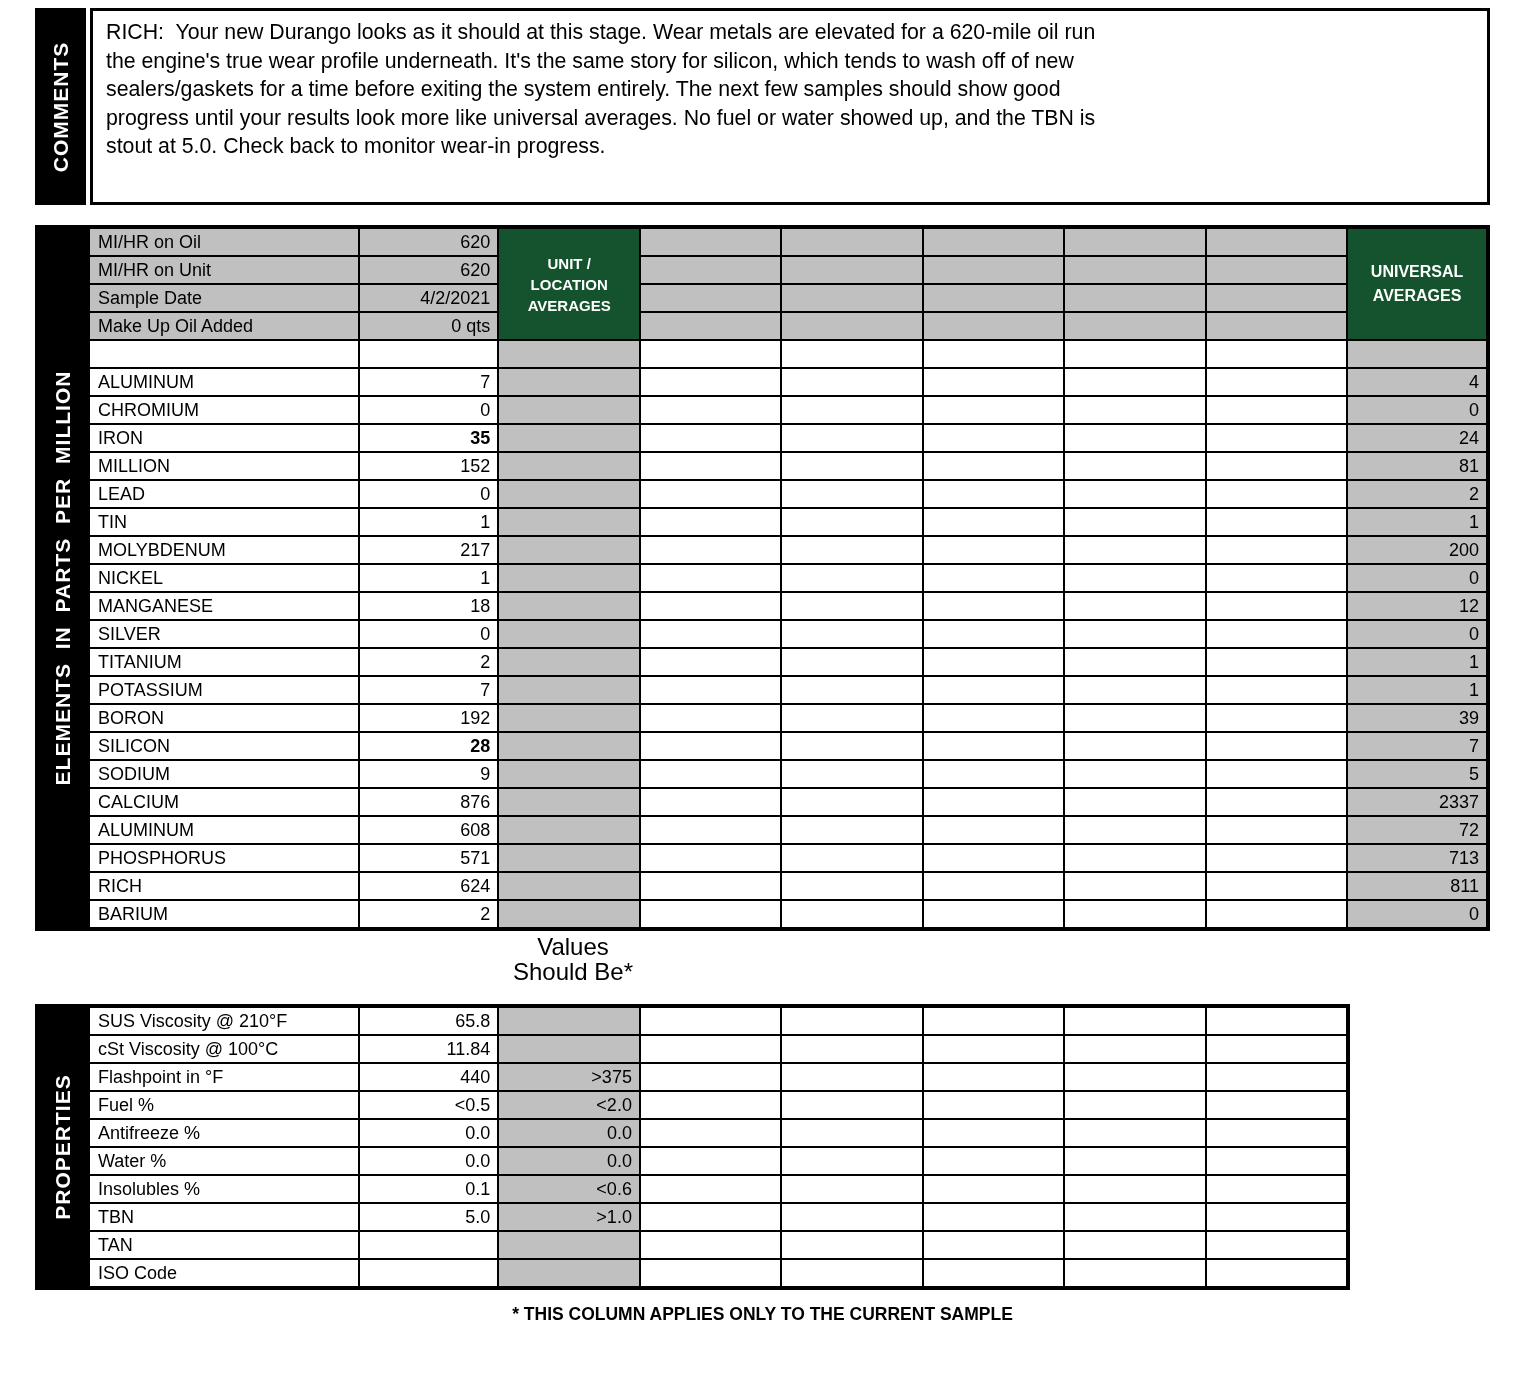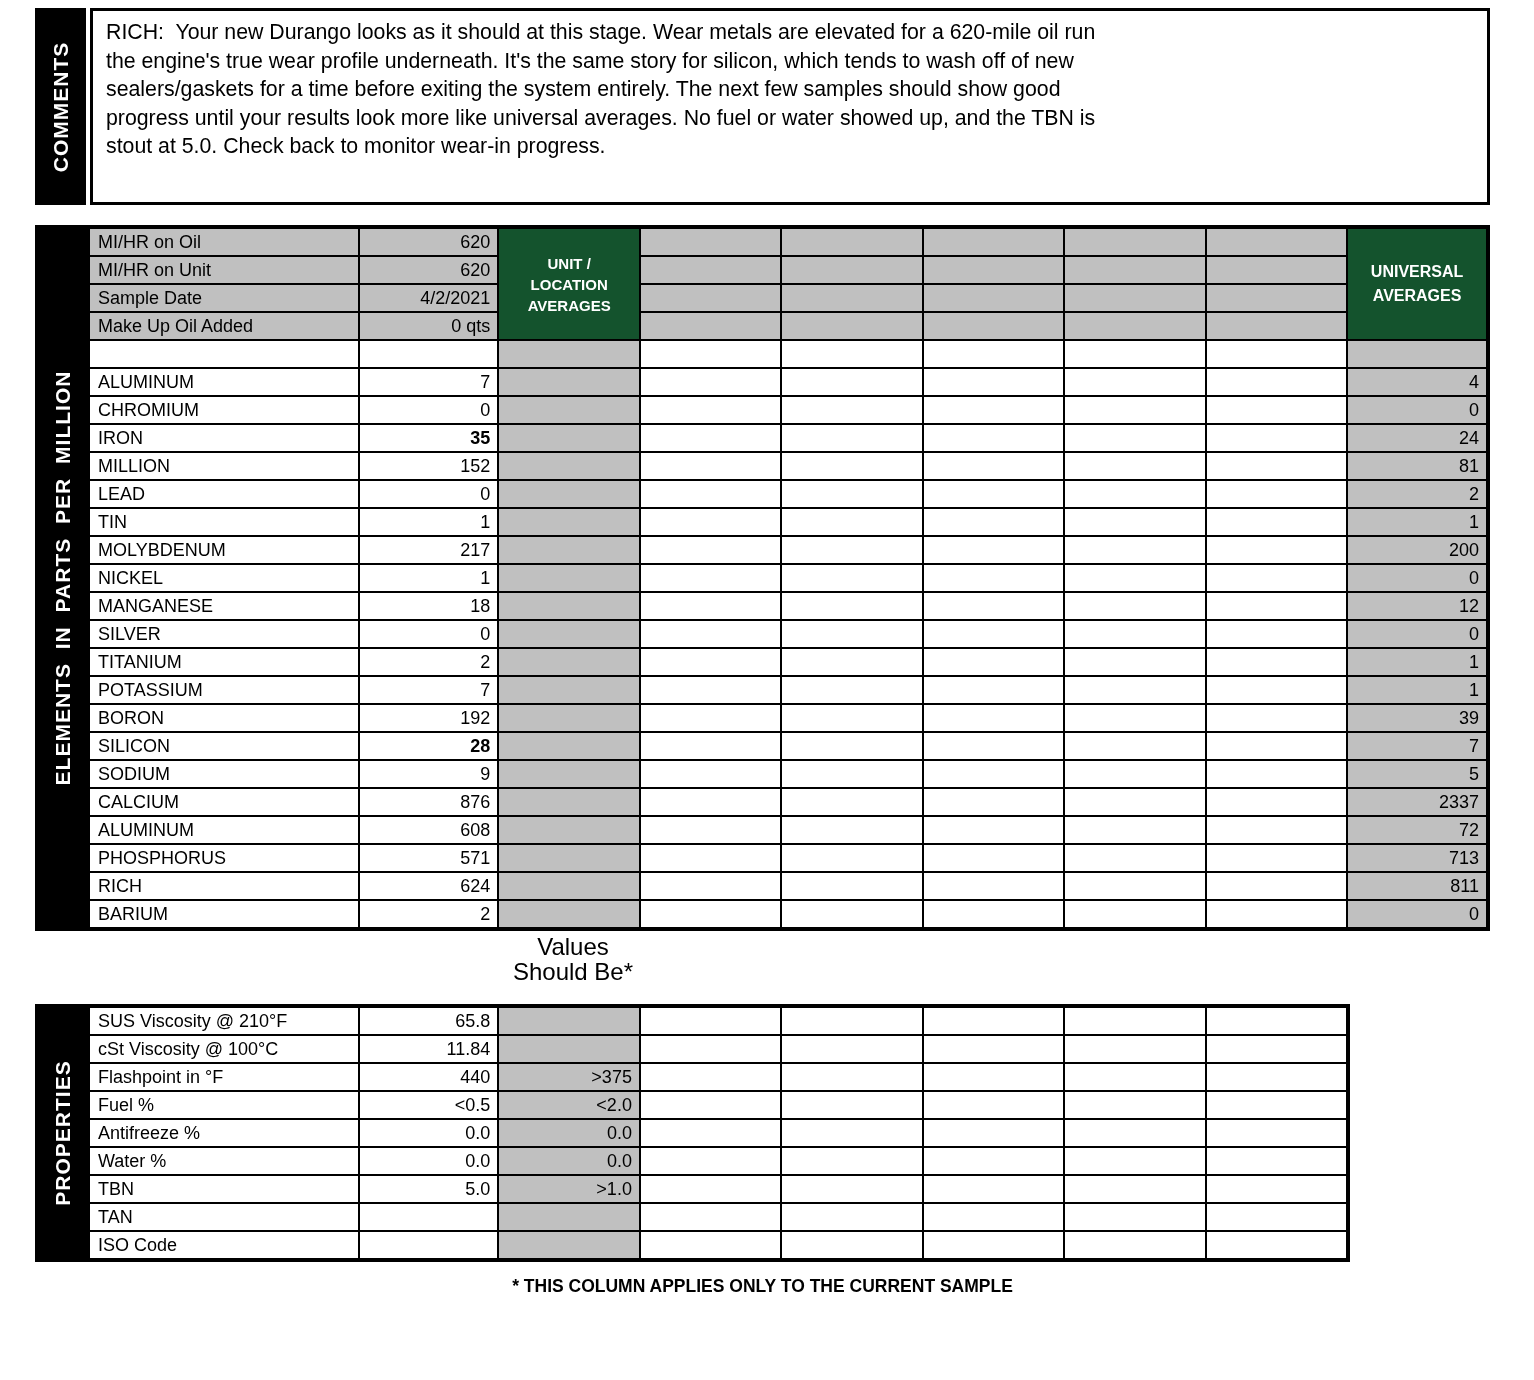--- a/index.html
+++ b/index.html
@@ -421,20 +421,30 @@
             <td class="lab">Water %</td>
             <td class="val">0.0</td>
             <td class="gray val">0.0</td>
             <td></td>
             <td></td>
             <td></td>
             <td></td>
             <td></td>
           </tr>
           <tr>
+            <td class="lab">Insolubles %</td>
+            <td class="val">0.1</td>
+            <td class="gray val">&lt;0.6</td>
+            <td></td>
+            <td></td>
+            <td></td>
+            <td></td>
+            <td></td>
+          </tr>
+          <tr>
             <td class="lab">TBN</td>
             <td class="val">5.0</td>
             <td class="gray val">&gt;1.0</td>
             <td></td>
             <td></td>
             <td></td>
             <td></td>
             <td></td>
           </tr>
           <tr>

